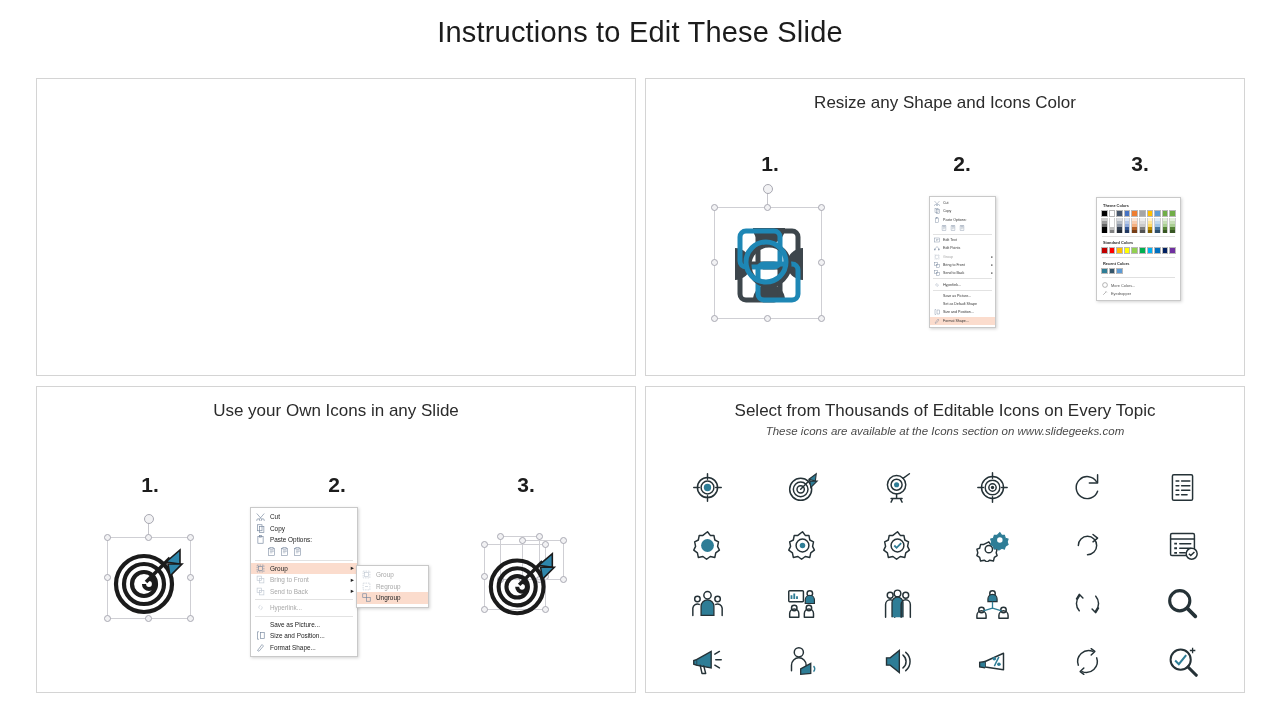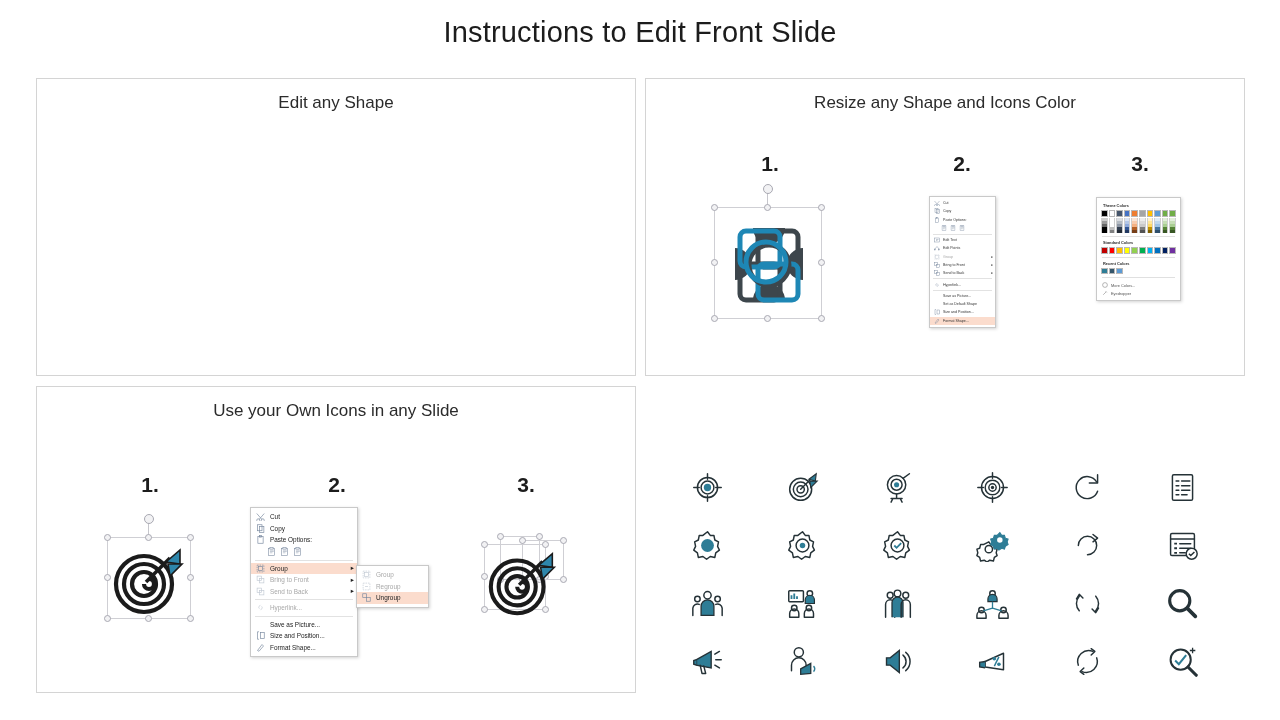--- a/index.html
+++ b/index.html
@@ -108,24 +108,23 @@
   #icon-grid { position:absolute; left:660px; top:458px; width:570px; }
   .icon-row { display:flex; }
   .icon-cell { flex:1 1 0; height:58px; display:flex; align-items:center; justify-content:center; }
   .icon-cell svg { display:block; }
 </style>
 </head>
 <body>
 
 <div class="slide">
 
-  <div class="slide-title">Instructions to Edit Front Slide</div>
+  <div class="slide-title">Instructions to Edit These Slide</div>
 
   <div class="panel" id="panel-tl">
-    <div class="panel-title">Edit any Shape</div>
   </div>
 
   <div class="panel" id="panel-tr">
     <div class="panel-title">Resize any Shape and Icons Color</div>
   </div>
 
   <div class="step-num" style="left:740px; top:152px;">1.</div>
   <div class="step-num" style="left:932px; top:152px;">2.</div>
   <div class="step-num" style="left:1110px; top:152px;">3.</div>
 
@@ -639,20 +638,24 @@
         <path d="M34 48 a5 5 0 1 0 5 -5"></path>
       </g>
       <path d="M36 46 L60 22" stroke="#1b1b1b" stroke-width="3.6" fill="none"></path>
       <g fill="#2e86ab" stroke="#1b1b1b" stroke-width="1.6">
         <path d="M56 26 L70 14 L70 28 Z"></path>
         <path d="M58 28 L72 28 L60 40 Z"></path>
       </g>
     </svg>
   </div>
 
+  <div class="panel" id="panel-br">
+    <div class="panel-title">Select from Thousands of Editable Icons on Every Topic</div>
+    <div class="panel-sub">These icons are available at the Icons section on www.slidegeeks.com</div>
+  </div>
 
   <div id="icon-grid">
       <div class="icon-row">
         <div class="icon-cell">
           <svg width="33" height="33" viewBox="0 0 36 36">
             <circle cx="18" cy="18" r="11" fill="none" stroke="#253237" stroke-width="1.6" stroke-linecap="round" stroke-linejoin="round"></circle>
             <circle cx="18" cy="18" r="7" fill="none" stroke="#253237" stroke-width="1.6" stroke-linecap="round" stroke-linejoin="round"></circle>
             <circle cx="18" cy="18" r="4" fill="#2e7d96"></circle>
             <path d="M18 3 v6 M18 27 v6 M3 18 h6 M27 18 h6" fill="none" stroke="#253237" stroke-width="1.6" stroke-linecap="round" stroke-linejoin="round"></path>
           </svg>

